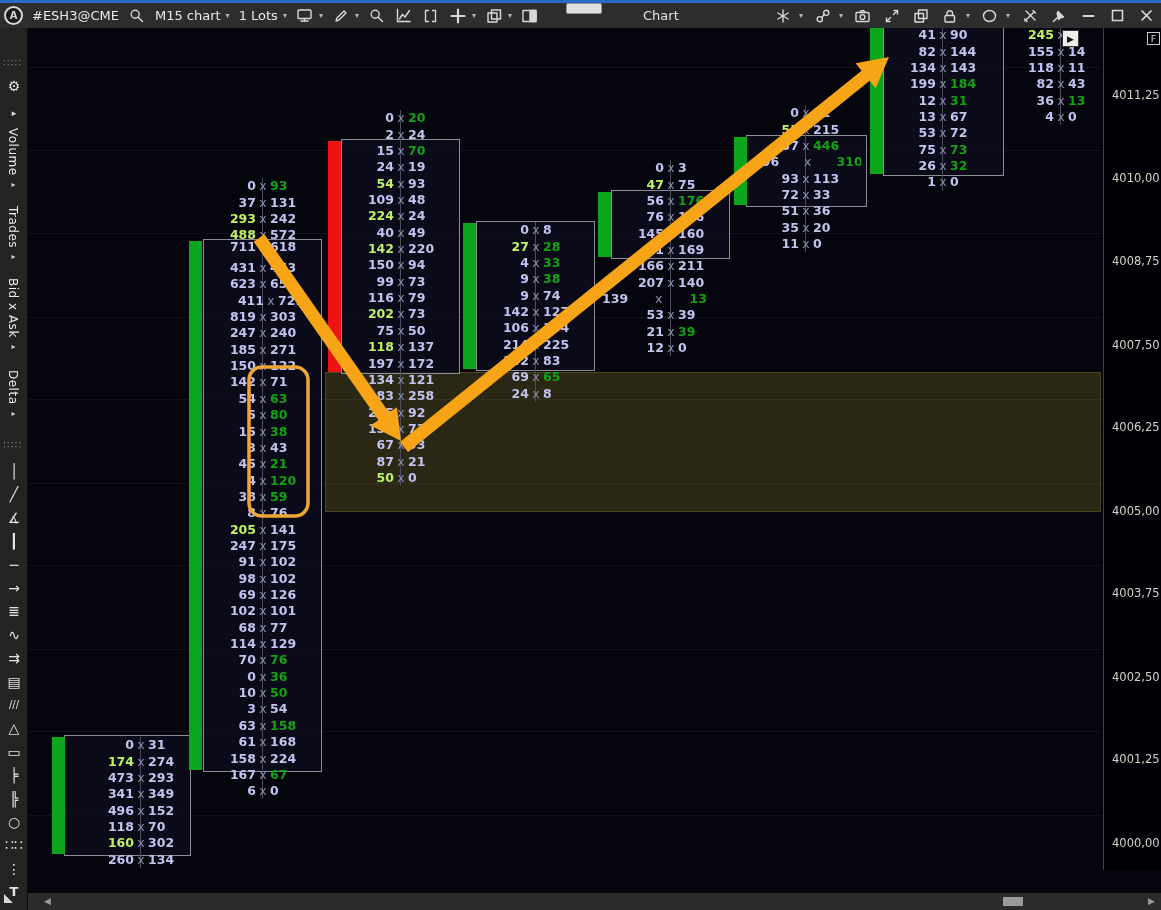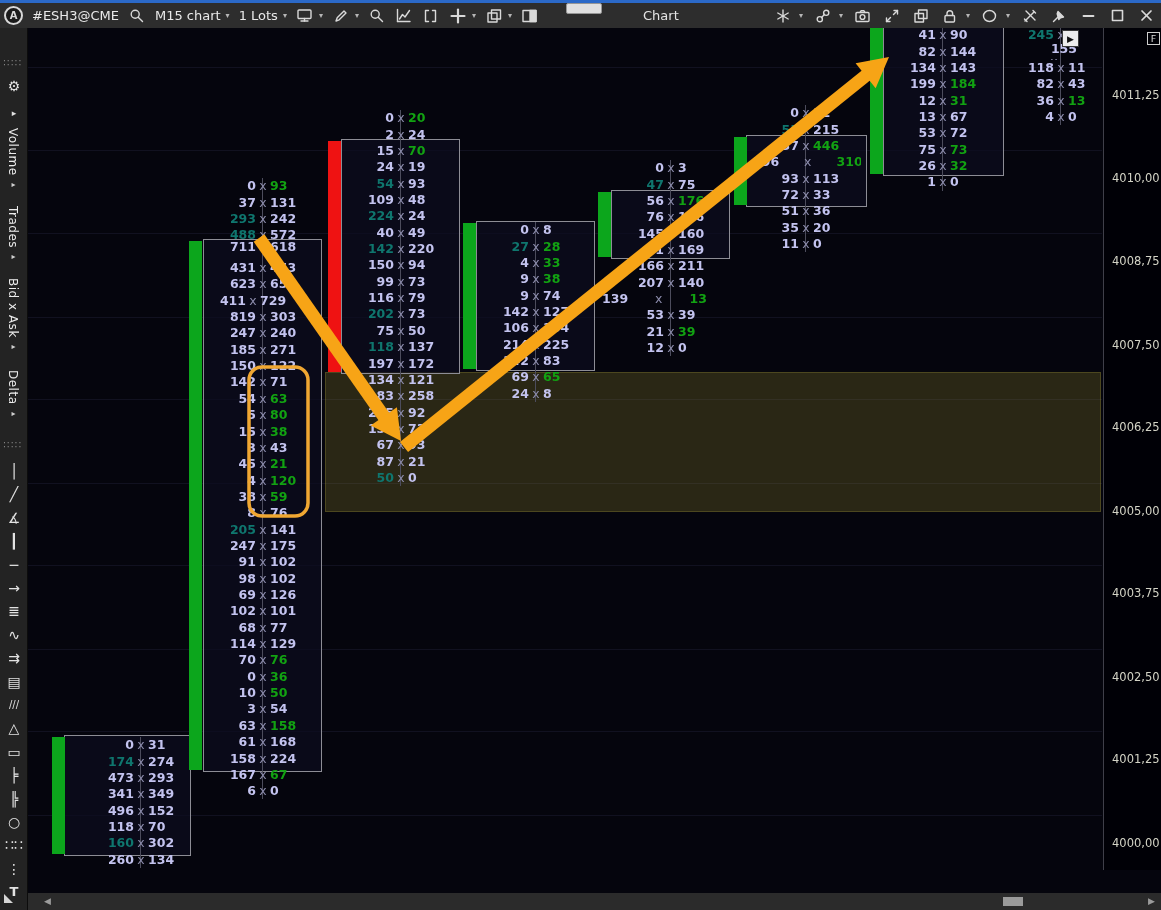--- a/index.html
+++ b/index.html
@@ -31,21 +31,21 @@
   
   .gridline{position:absolute;left:28px;width:1074px;height:1px;background:rgba(130,130,210,.10)}
   #zone{position:absolute;background:rgba(190,175,55,.20);border:1px solid rgba(200,185,70,.22)}
   .vbar{position:absolute}
   .cbody{position:absolute;background:rgba(13,13,30,.72);border:1px solid #8d8d95}
   .wick{position:absolute;width:1px;background:#4c4c5c}
   .fp-row{position:absolute;display:flex;align-items:center;height:17px;font-size:12.5px;font-weight:bold;line-height:1;white-space:nowrap;overflow:hidden}
   .fp-bid{width:46px;text-align:right}
   .fp-sep{width:14px;text-align:center;font-weight:normal;color:#8c8cac}
   .fp-ask{flex:1;text-align:left}
-  .n{color:#c3c3ef}.r{color:#0f766e}.g{color:#12a212}
+  .n{color:#c3c3ef}.r{color:#bef264}.g{color:#12a212}
   #anno-svg{position:absolute;left:0;top:0;pointer-events:none}
   #cursor-ico{position:absolute;width:17px;height:17px;background:#ededed;border:1px solid #3a3a3a;color:#111;font-size:9px;display:flex;align-items:center;justify-content:center}
 
   
   #price-axis{left:1103px;top:28px;width:58px;height:842px;background:#000006;border-left:1px solid #3f3f49}
   .plabel{position:absolute;left:8px;color:#d3d3c6;font-size:11.5px}
   #flag-box{position:absolute;left:43px;top:4px;width:13px;height:13px;border:1px solid #cdcdcd;color:#dadada;font-size:9.5px;text-align:center;line-height:11px}
   #time-axis{left:28px;top:870px;width:1133px;height:23px;background:#000006;border-top:1px solid #45454d}
   .ttick{position:absolute;top:0;width:1px;height:5px;background:#9a9a9a}
   .tlabel{position:absolute;top:6px;width:56px;text-align:center;color:#d3d3c6;font-size:11.5px}
@@ -146,21 +146,21 @@
       <div class="fp-row" style="left: 210px; top: 259.8px; width: 106px;">
         <span class="fp-bid n">431</span>
         <span class="fp-sep">x</span>
         <span class="fp-ask n">453</span>
       </div>
       <div class="fp-row" style="left: 210px; top: 276.1px; width: 106px;">
         <span class="fp-bid n">623</span>
         <span class="fp-sep">x</span>
         <span class="fp-ask n">654</span>
       </div>
-      <div class="fp-row" style="left: 200px; top: 292.5px; width: 106px;">
+      <div class="fp-row" style="left: 218px; top: 292.5px; width: 106px;">
         <span class="fp-bid n">411</span>
         <span class="fp-sep">x</span>
         <span class="fp-ask n">729</span>
       </div>
       <div class="fp-row" style="left: 210px; top: 308.8px; width: 106px;">
         <span class="fp-bid n">819</span>
         <span class="fp-sep">x</span>
         <span class="fp-ask n">303</span>
       </div>
       <div class="fp-row" style="left: 210px; top: 325.1px; width: 106px;">
@@ -647,21 +647,21 @@
         <span class="fp-bid n">1</span>
         <span class="fp-sep">x</span>
         <span class="fp-ask n">0</span>
       </div>
       <div class="wick" style="left: 1060px; top: 27px; height: 98px;"></div>
       <div class="fp-row" style="left: 1008px; top: 27px; width: 92px;">
         <span class="fp-bid r">245</span>
         <span class="fp-sep">x</span>
         <span class="fp-ask n">2</span>
       </div>
-      <div class="fp-row" style="left: 1008px; top: 43.4px; width: 92px; flex-direction: column;">
+      <div class="fp-row" style="left: 1008px; top: 43.4px; width: 92px;">
         <span class="fp-bid n">155</span>
         <span class="fp-sep">x</span>
         <span class="fp-ask n">14</span>
       </div>
       <div class="fp-row" style="left: 1008px; top: 59.7px; width: 92px;">
         <span class="fp-bid n">118</span>
         <span class="fp-sep">x</span>
         <span class="fp-ask n">11</span>
       </div>
       <div class="fp-row" style="left: 1008px; top: 76.1px; width: 92px;">

